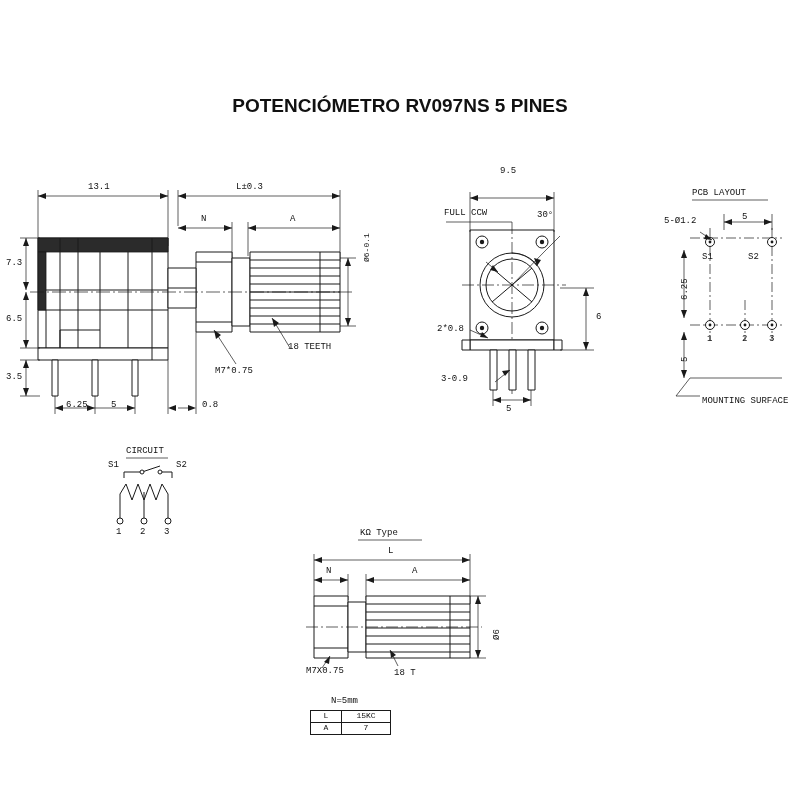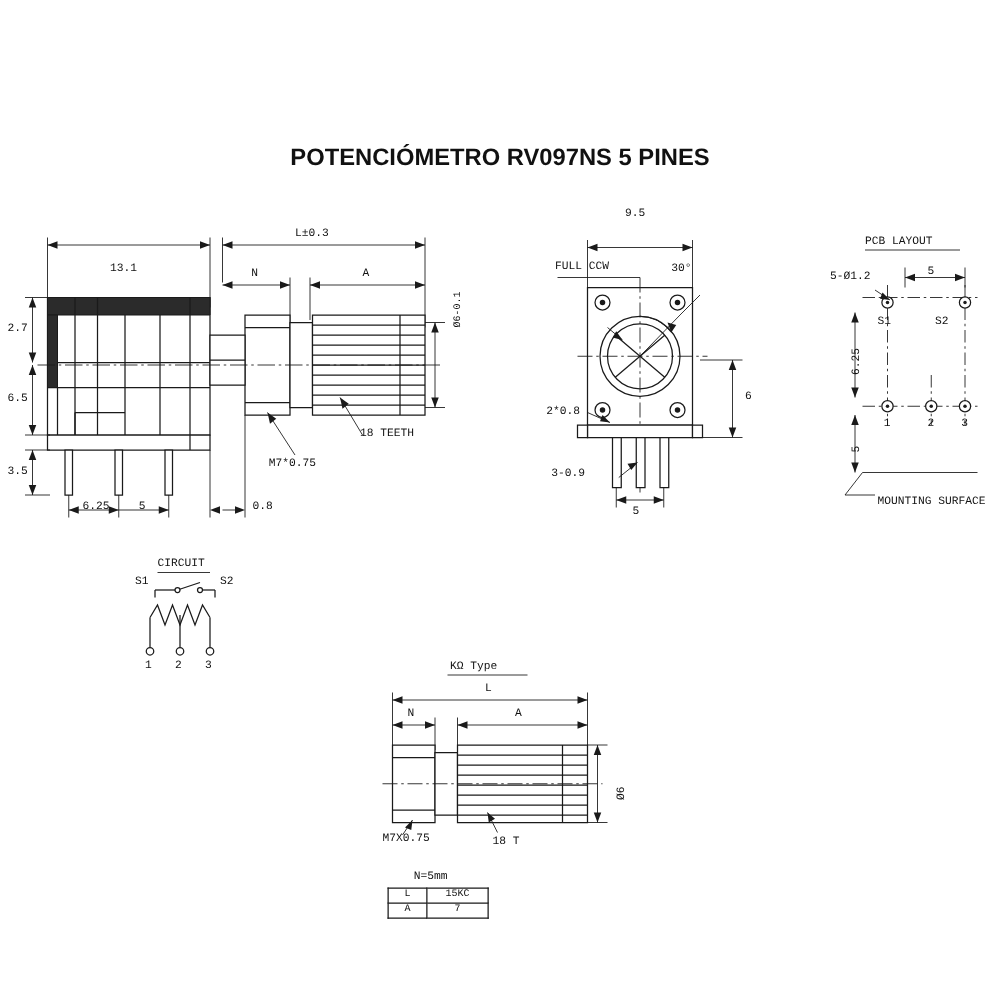--- a/index.html
+++ b/index.html
@@ -34,21 +34,20 @@
   }
   .title-sub {
     position: absolute;
     left: 0;
     top: 95px;
     width: 800px;
     text-align: center;
     font-size: 19px;
     font-weight: bold;
     color: #111111;
-    margin-top: 21px;
   }
   .lbl {
     position: absolute;
     font-family: "Liberation Mono", monospace;
     font-size: 9px;
     color: #111111;
     white-space: nowrap;
   }
   .lbl.sm { font-size: 8px; }
   .lbl.vert {
@@ -412,25 +411,25 @@
     </g>
 
     <g class="dim">
       <line x1="330" y1="656" x2="322" y2="668"></line>
       <polygon class="solidfill" points="330,656 324,662 329,664"></polygon>
       <line x1="390" y1="650" x2="398" y2="666"></line>
       <polygon class="solidfill" points="390,650 391,658 396,655"></polygon>
     </g>
   </svg>
 
-  <div class="lbl" style="left:88px; top:182px;margin-top:28px;">13.1</div>
+  <div class="lbl" style="left:88px; top:182px;">13.1</div>
   <div class="lbl" style="left:236px; top:182px;">L±0.3</div>
   <div class="lbl" style="left:201px; top:214px;">N</div>
   <div class="lbl" style="left:290px; top:214px;">A</div>
-  <div class="lbl" style="left:6px; top:258px;">2.7</div>
+  <div class="lbl" style="left:6px; top:258px;">7.3</div>
   <div class="lbl" style="left:6px; top:314px;">6.5</div>
   <div class="lbl" style="left:6px; top:372px;">3.5</div>
   <div class="lbl" style="left:66px; top:400px;">6.25</div>
   <div class="lbl" style="left:111px; top:400px;">5</div>
   <div class="lbl" style="left:202px; top:400px;">0.8</div>
   <div class="lbl sm vert" style="left:362px; top:262px;">Ø6-0.1</div>
   <div class="lbl" style="left:215px; top:366px;">M7*0.75</div>
   <div class="lbl" style="left:288px; top:342px;">18 TEETH</div>
 
   <div class="lbl" style="left:500px; top:166px;">9.5</div>

